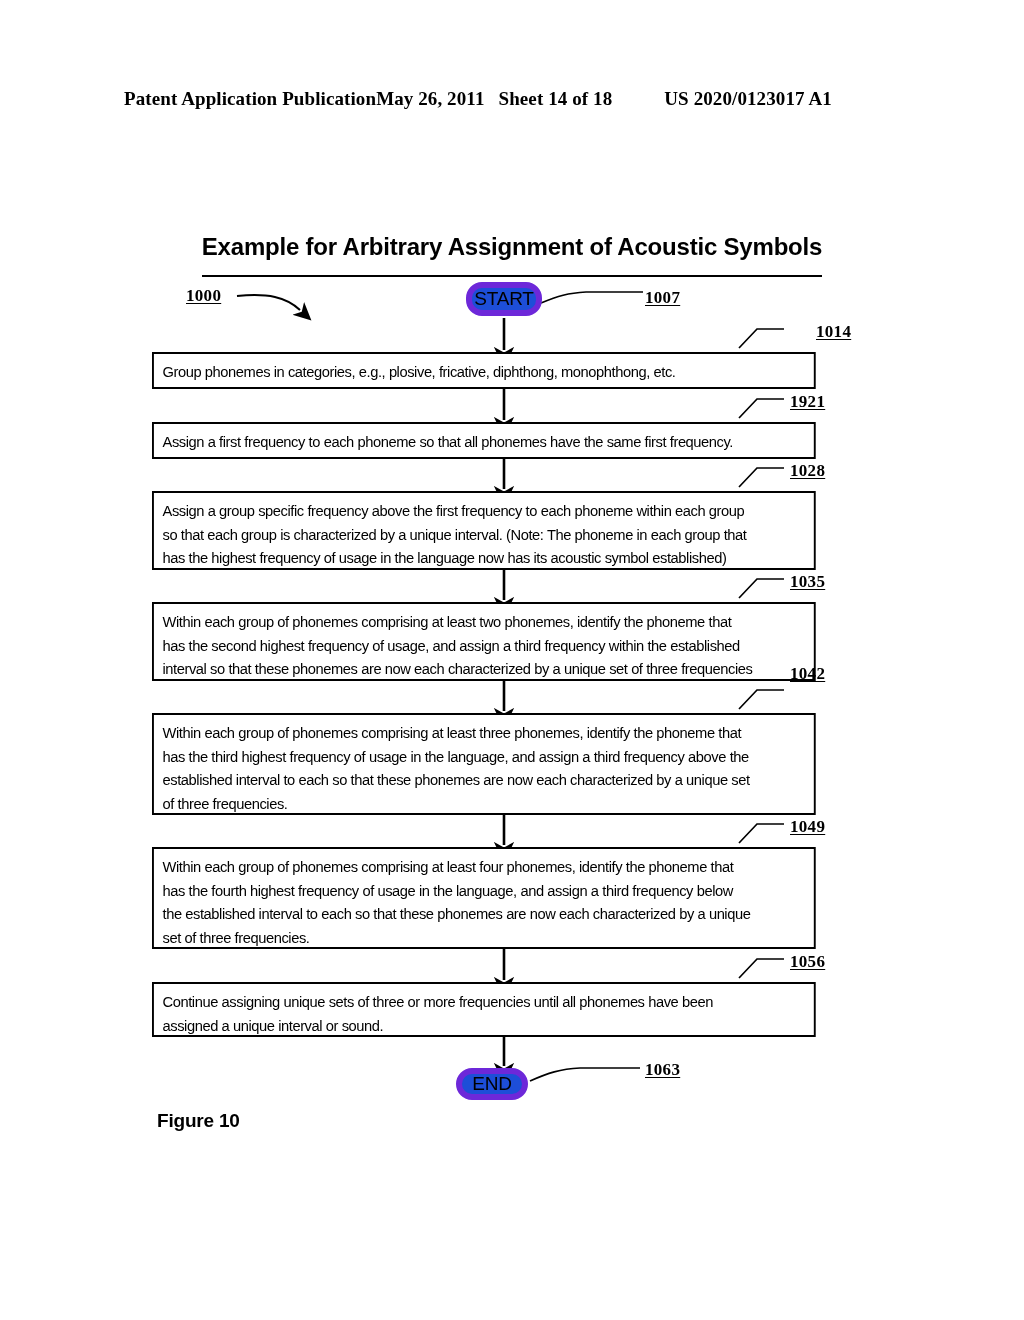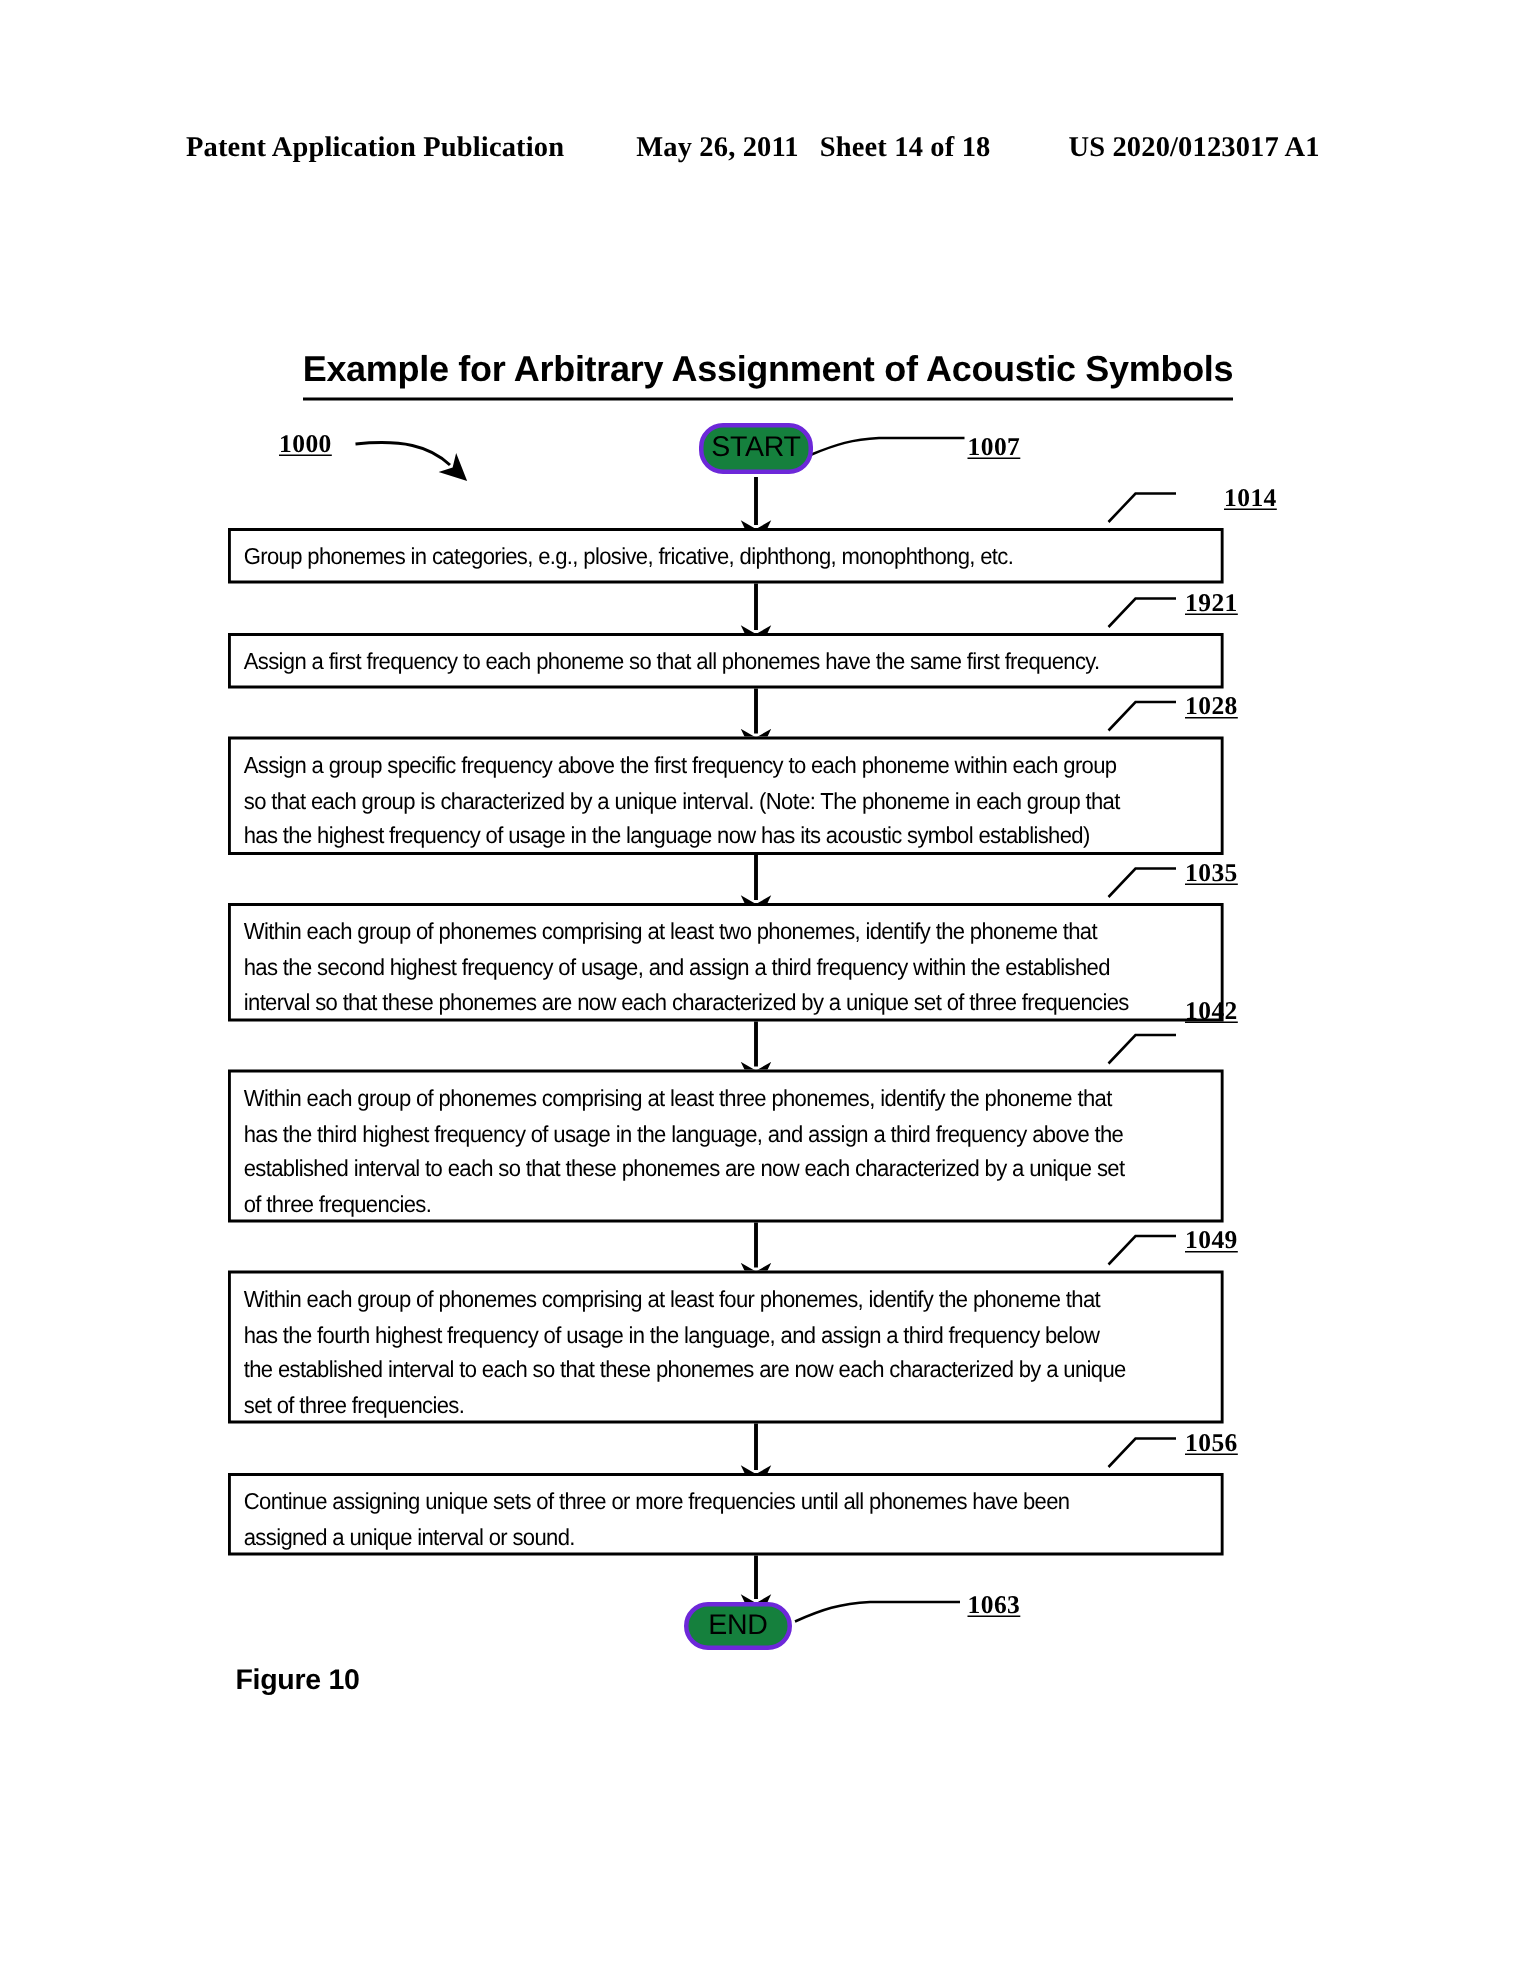--- a/index.html
+++ b/index.html
@@ -29,59 +29,59 @@
     width: 790px;
     display: flex;
     align-items: baseline;
     font-family: "Liberation Serif", "DejaVu Serif", serif;
     font-weight: bold;
     font-size: 19px;
     letter-spacing: 0.1px;
     white-space: nowrap;
   }
   .hdr-pub   { flex: 0 0 auto; }
-  .hdr-date  { flex: 0 0 auto; margin-left: 48px; }
+  .hdr-date  { flex: 0 0 auto; }
   .hdr-sheet { flex: 0 0 auto; margin-left: 14px; }
   .hdr-num   { flex: 0 0 auto; margin-left: 52px; }
 
   
   .fig-title {
     position: absolute;
     top: 233px;
     left: 0;
     width: 1024px;
     text-align: center;
     font-family: "Liberation Sans", "DejaVu Sans", sans-serif;
     font-weight: bold;
     font-size: 24px;
     letter-spacing: -0.2px;
   }
   .fig-title span {
     border-bottom: 2.5px solid #000;
-    padding-bottom: 5px;
+    padding-bottom: 15px;
   }
 
   
   .ref {
     position: absolute;
     font-family: "Liberation Serif", "DejaVu Serif", serif;
     font-weight: bold;
     font-size: 17px;
     text-decoration: underline;
     text-underline-offset: 2px;
     letter-spacing: 0.3px;
     white-space: nowrap;
   }
 
   
   .terminator {
     position: absolute;
-    border: 3px solid #6d28d9;
+    border: 6px solid #6d28d9;
     border-radius: 16px;
-    background: #15803d;
+    background: #1d4ed8;
     display: flex;
     align-items: center;
     justify-content: center;
     font-family: "Liberation Sans", "DejaVu Sans", sans-serif;
     font-size: 19px;
     letter-spacing: -0.2px;
     box-sizing: border-box;
   }
 
   

